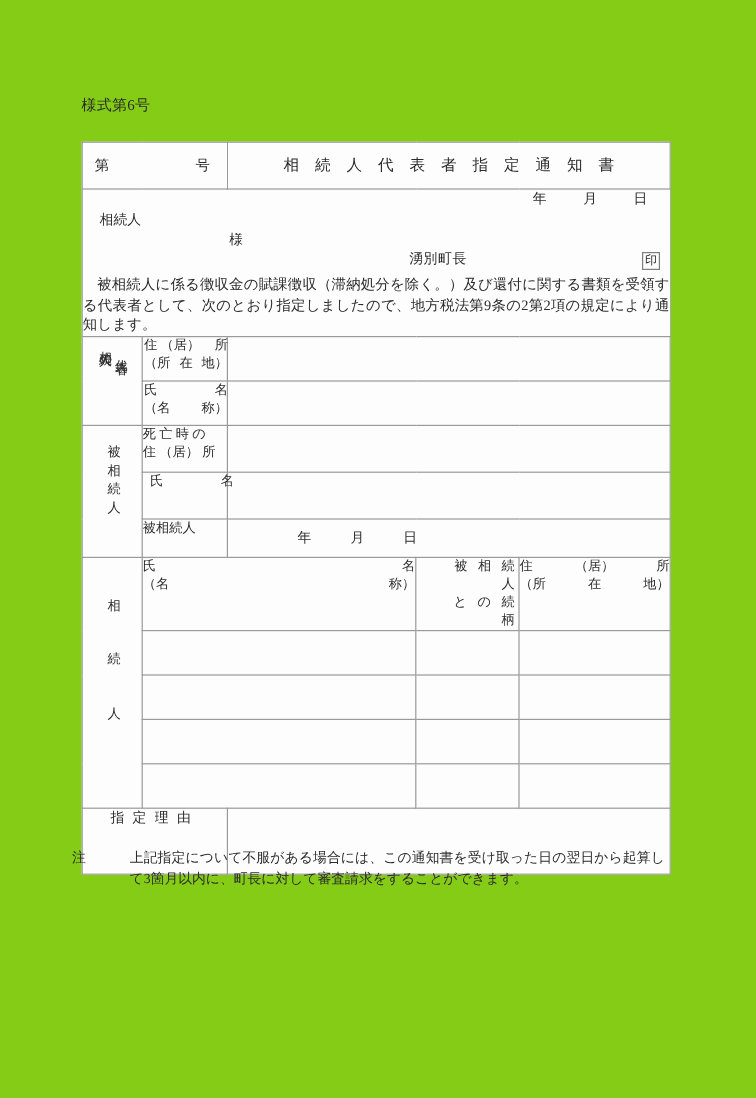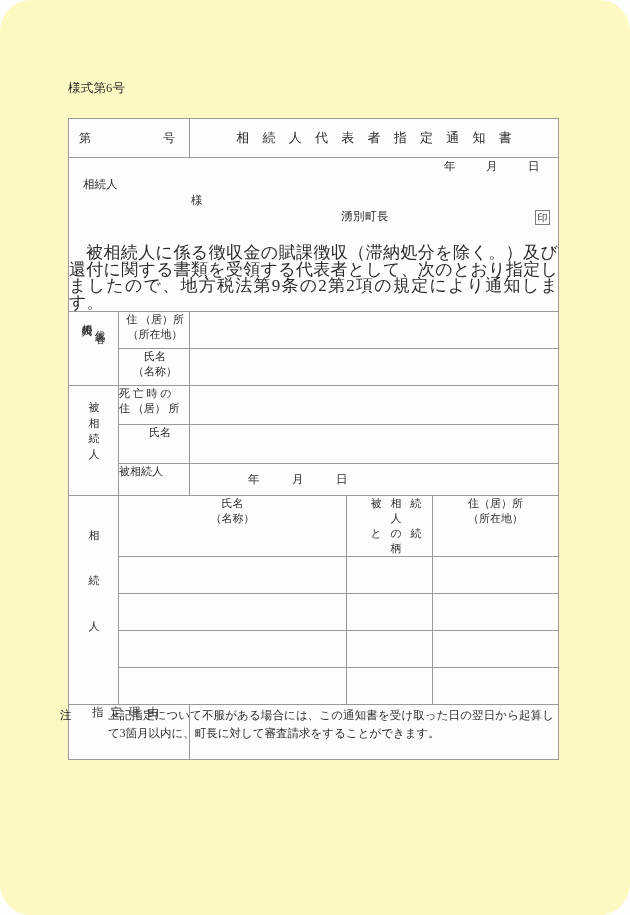--- a/index.html
+++ b/index.html
@@ -13,22 +13,21 @@
     height: 915px;
     position: relative;
     font-family: "Liberation Serif", "DejaVu Serif", serif;
     color: #2b2b2b;
     background: #fdfdfd;
     overflow: hidden;
   }
   .page {
     position: absolute;
     inset: 0;
-    background: #fef9c3;
-    border-radius: 31px;
+    background: #84cc16;
   }
 
   
   .form-no {
     position: absolute;
     left: 68px;
     top: 80px;
     font-size: 12.5px;
     letter-spacing: 0.2px;
     white-space: nowrap;
@@ -123,25 +122,25 @@
     margin-right: 8px;
     border: 1px solid #7d7d7d;
     width: 13px;
     height: 13px;
     font-size: 10px;
     line-height: 13px;
     text-align: center;
     display: inline-block;
   }
   .body-text {
-    font-size: 17px;
+    font-size: 12px;
     line-height: 16.5px;
     text-align: justify;
     text-justify: inter-ideograph;
-    margin-top: 20px;
+    margin-top: 4px;
     text-indent: 1em;
     letter-spacing: 0.1px;
   }
 
   
   .vlabel {
     text-align: center;
     vertical-align: middle;
     font-size: 11px;
   }
@@ -181,26 +180,26 @@
 
   
   .sublabel {
     font-size: 11px;
     padding: 5px 7px 5px 7px;
     vertical-align: middle;
     line-height: 15px;
   }
   .spread {
     display: flex;
-    justify-content: center;
+    justify-content: space-between;
     width: 100%;
   }
   .spread-pad { padding: 0 1px; }
   .center-sp {
-    text-align: center;
+    text-align: right;
     letter-spacing: 3px;
     display: block;
     margin-left: 16px;
   }
 
   .value-cell { background: #fdfdfd; }
 
   .ymd-line {
     font-size: 11.5px;
     padding: 8px 0 8px 58px;

